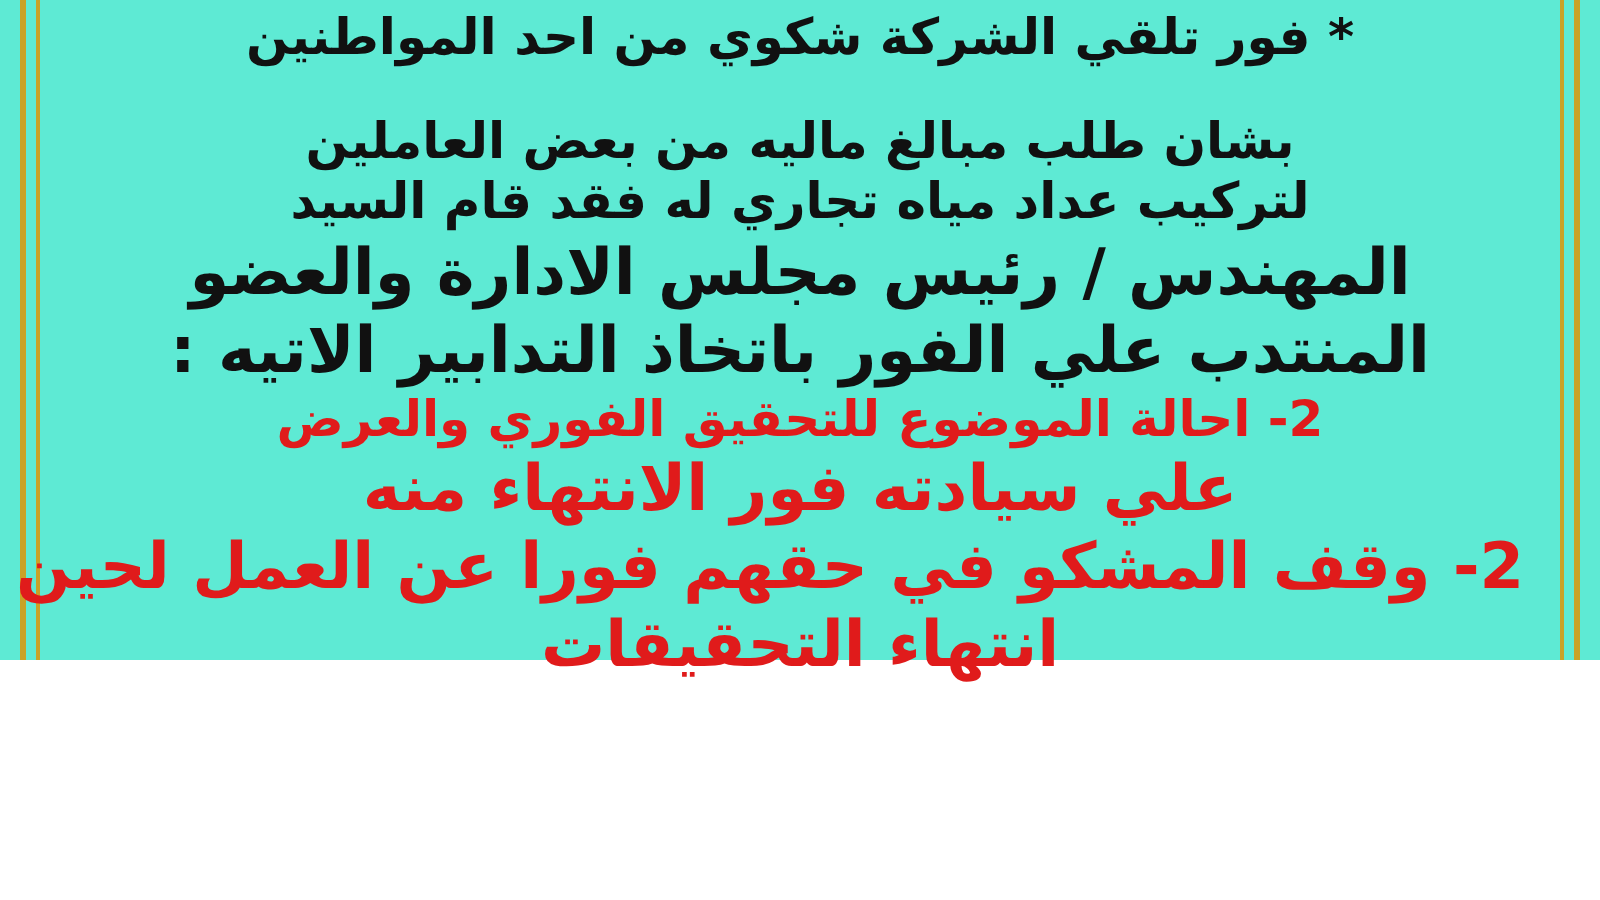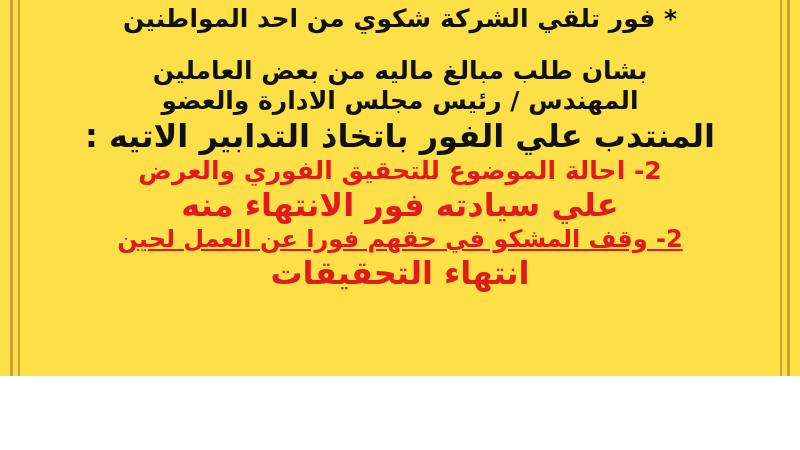--- a/index.html
+++ b/index.html
@@ -9,22 +9,22 @@
   body {
     width: 800px;
     height: 450px;
     background: #ffffff;
     font-family: "DejaVu Sans", "Liberation Sans", sans-serif;
     overflow: hidden;
   }
   .poster {
     position: relative;
     width: 800px;
-    height: 376px;
-    background: #fde047;
+    height: 330px;
+    background: #5eead4;
     box-sizing: border-box;
   }
   
   .frame-rule {
     position: absolute;
     top: 0;
     bottom: 0;
     width: 0;
     border-left: 3px solid #c9a227;
   }
@@ -49,40 +49,41 @@
     line-height: 1.22;
     letter-spacing: 0;
     white-space: nowrap;
   }
   .black { color: #111111; }
   .red   { color: #e01b1b; }
 
   .l1 { font-size: 25px; margin-top: 2px; }
   .l2 { font-size: 25px; margin-top: 21px; }
   .l3 { font-size: 25px; }
-  .l4 { font-size: 25px; }
+  .l4 { font-size: 32px; }
   .l5 { font-size: 32px; }
   .l6 { font-size: 25px; }
   .l7 { font-size: 32px; }
-  .l8 { font-size: 24px; text-decoration: underline; }
+  .l8 { font-size: 32px; }
   .l9 { font-size: 32px; }
 </style>
 </head>
 <body>
 
 <div class="poster">
 
   <div class="frame-rule outer-right"></div>
   <div class="frame-rule inner-right"></div>
   <div class="frame-rule outer-left"></div>
   <div class="frame-rule inner-left"></div>
 
   <div class="content">
     <div class="line l1 black">* فور تلقي الشركة شكوي من احد المواطنين</div>
     <div class="line l2 black">بشان طلب مبالغ ماليه من بعض العاملين</div>
+    <div class="line l3 black">لتركيب عداد مياه تجاري له فقد قام السيد</div>
     <div class="line l4 black">المهندس / رئيس مجلس الادارة والعضو</div>
     <div class="line l5 black">المنتدب علي الفور باتخاذ التدابير الاتيه :</div>
     <div class="line l6 red">2- احالة الموضوع للتحقيق الفوري والعرض</div>
     <div class="line l7 red">علي سيادته فور الانتهاء منه</div>
     <div class="line l8 red">2- وقف المشكو في حقهم فورا عن العمل لحين</div>
     <div class="line l9 red">انتهاء التحقيقات</div>
   </div>
 
 </div>
 

